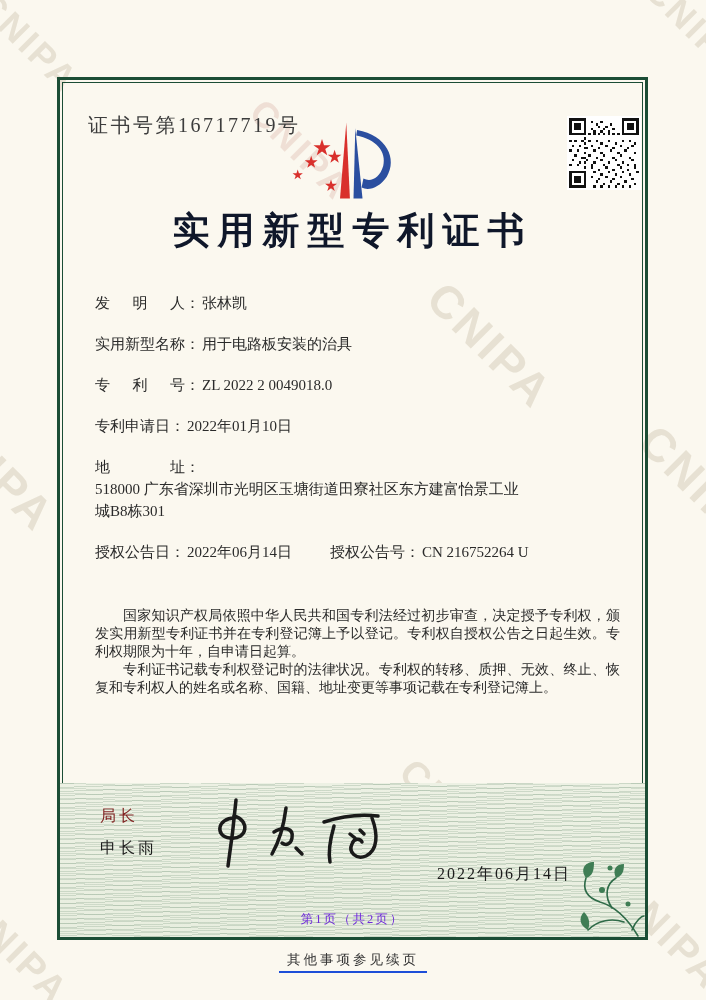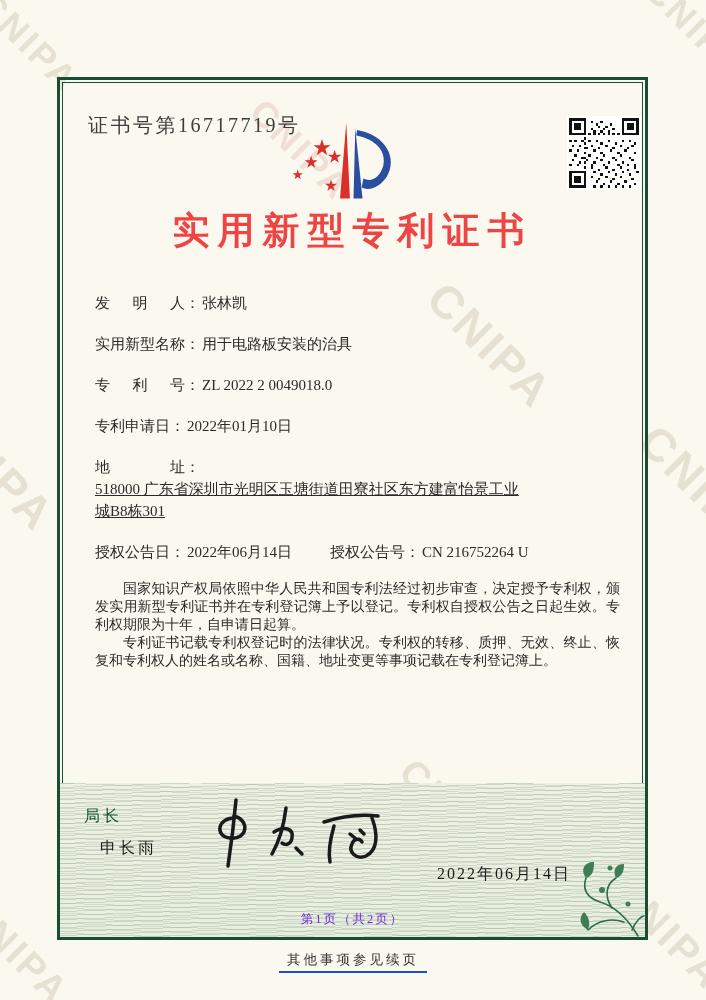--- a/index.html
+++ b/index.html
@@ -11,41 +11,41 @@
       z-index:1;white-space:nowrap;pointer-events:none;}
   .wm.pink{color:rgba(216,172,158,.32);}
   
   .frame{position:absolute;left:57px;top:77px;width:585px;height:857px;border:3px solid #1b4d35;z-index:2;}
   .frame-inner{position:absolute;left:2px;top:2px;right:2px;bottom:2px;border:1px solid #1b4d35;}
   
   .certno{position:absolute;left:88px;top:112px;font-size:20px;letter-spacing:2.5px;color:#3c3c3c;z-index:3;}
   .logo{position:absolute;left:286px;top:108px;width:126px;height:98px;z-index:3;}
   .qr{position:absolute;left:567px;top:116px;width:74px;height:74px;z-index:3;background:#fff;}
   .title{position:absolute;left:57px;top:206px;width:591px;text-align:center;font-size:37px;
-         font-weight:bold;letter-spacing:8px;color:#ef4444;z-index:3;}
+         font-weight:bold;letter-spacing:8px;color:#0f172a;z-index:3;}
   
   .fields{position:absolute;left:95px;top:292px;width:525px;font-size:15px;color:#2a2a2a;z-index:3;}
   .frow{line-height:22px;margin-bottom:19px;}
   .f-label{display:inline-block;min-width:90px;}
   .f-label.stretch{width:90px;text-align:justify;text-align-last:justify;}
   .f-colon{margin-right:2px;}
-  .f-value.addr{display:inline-block;width:428px;vertical-align:top;text-decoration:underline;}
+  .f-value.addr{display:inline-block;width:428px;vertical-align:top;}
   .grant-pair2{margin-left:38px;}
   
-  .bodytext{position:absolute;left:95px;top:580px;width:525px;font-size:14px;line-height:18px;
+  .bodytext{position:absolute;left:95px;top:607px;width:525px;font-size:14px;line-height:18px;
             text-align:justify;color:#2a2a2a;z-index:3;}
   .bodytext p{margin:0;text-indent:2em;}
   
   .band{position:absolute;left:60px;top:783px;width:585px;height:154px;z-index:2;
         background:
           repeating-linear-gradient(178deg, rgba(146,172,148,.36) 0 1px, rgba(146,172,148,0) 1px 4px),
           repeating-linear-gradient(182deg, rgba(146,172,148,.30) 0 1px, rgba(146,172,148,0) 1px 5px),
           linear-gradient(#edf1e4,#e8eedf);}
   
-  .signer-title{position:absolute;left:84px;top:806px;font-size:16px;letter-spacing:3px;color:#14532d;z-index:4;}
+  .signer-title{position:absolute;left:100px;top:806px;font-size:16px;letter-spacing:3px;color:#7f1d1d;z-index:4;}
   .signer-name{position:absolute;left:100px;top:838px;font-size:16px;letter-spacing:3px;color:#1c1c1c;z-index:4;}
   .sig{position:absolute;left:200px;top:788px;width:200px;height:80px;z-index:4;}
   .grant-date{position:absolute;left:437px;top:864px;font-size:16px;letter-spacing:2px;color:#1c1c1c;z-index:4;}
   .ornament{position:absolute;left:550px;top:846px;width:95px;height:92px;z-index:4;}
   
   .pageinfo{position:absolute;left:57px;top:911px;width:591px;text-align:center;font-size:12.5px;
             letter-spacing:2px;color:#6d28d9;z-index:4;}
   .note-wrap{position:absolute;left:0;top:950px;width:706px;text-align:center;z-index:3;}
   .note{display:inline-block;font-size:13.5px;letter-spacing:3px;color:#333;
         border-bottom:2px solid #1d4ed8;padding:0 8px 2px 8px;}

